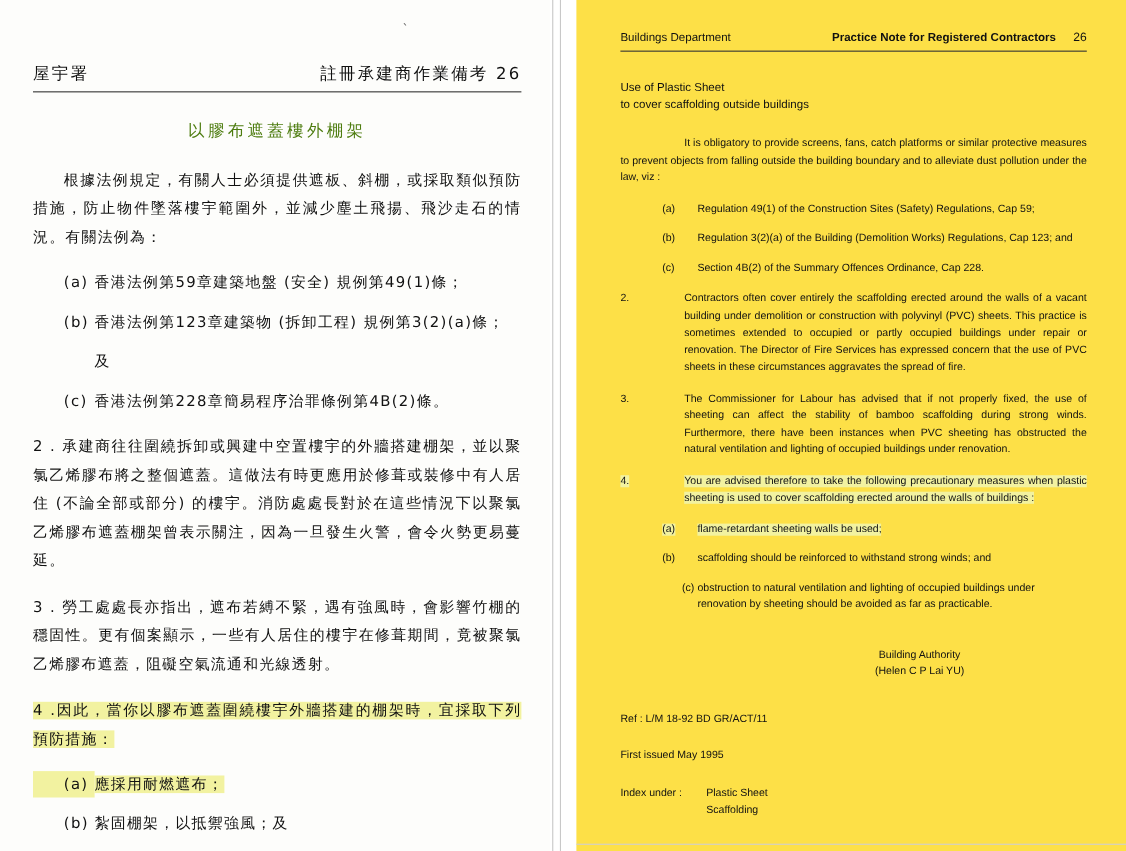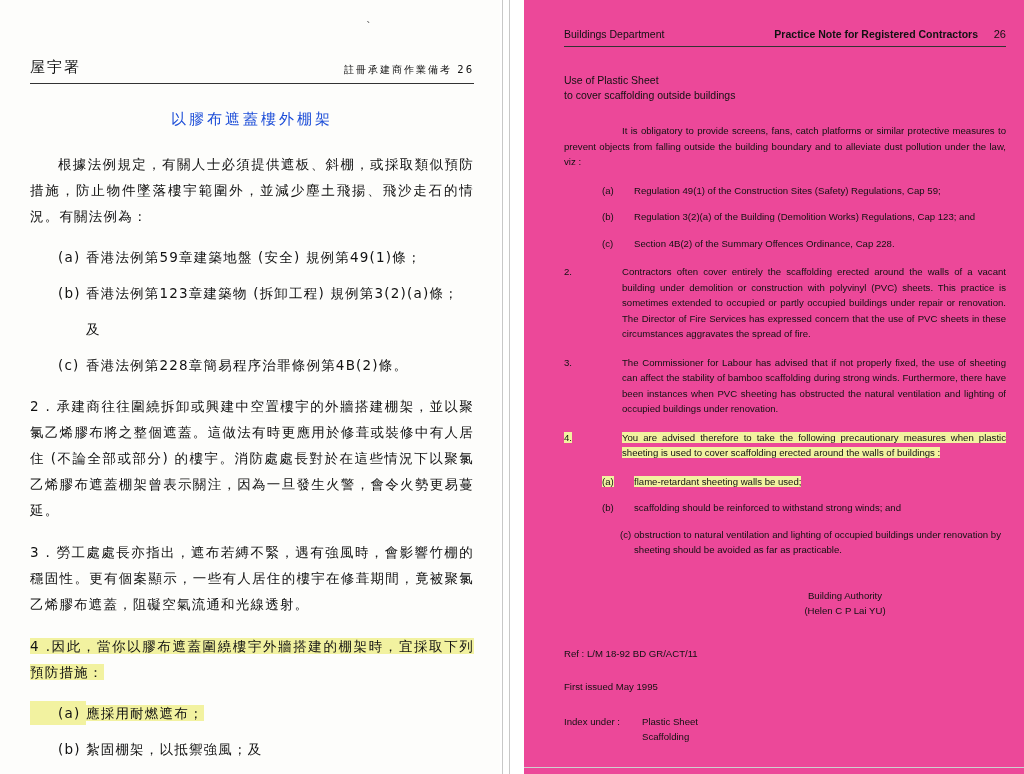--- a/index.html
+++ b/index.html
@@ -42,33 +42,33 @@
     justify-content: space-between;
     margin-top: 34px;
     padding-bottom: 6px;
   }
   .cn-header .dept {
     font-size: 15px;
     letter-spacing: 2px;
     color: #111;
   }
   .cn-header .doc {
-    font-size: 10px;
+    font-size: 15px;
     letter-spacing: 2px;
     color: #111;
   }
   .cn-rule {
     border-bottom: 1px solid #333;
     margin: 0 0 26px 0;
   }
   .cn-title {
     text-align: center;
     font-size: 15px;
     letter-spacing: 3px;
-    color: #1d4ed8;
+    color: #4d7c0f;
     margin-bottom: 22px;
   }
   .cn-body {
     font-size: 13.5px;
     line-height: 26px;
     color: #111;
     letter-spacing: 1.2px;
   }
   .cn-para {
     margin-bottom: 16px;
@@ -114,23 +114,23 @@
     width: 1px;
     background: #c8c8c8;
   }
   .separator .edge.e1 { left: 2px; }
   .separator .edge.e2 { left: 9px; }
   
   .right-page {
     position: relative;
     width: 500px;
     height: 774px;
-    background: #ec4899;
+    background: #fde047;
     box-sizing: border-box;
-    padding: 28px 18px 0 40px;
+    padding: 28px 36px 0 40px;
   }
   .en-header {
     display: flex;
     align-items: baseline;
     font-size: 10.5px;
     color: #111;
   }
   .en-header .dept { width: 150px; flex: 0 0 150px; }
   .en-header .pn { flex: 1; text-align: right; padding-left: 18px; font-weight: bold; }
   .en-header .num { width: 28px; text-align: right; font-size: 11px; }

